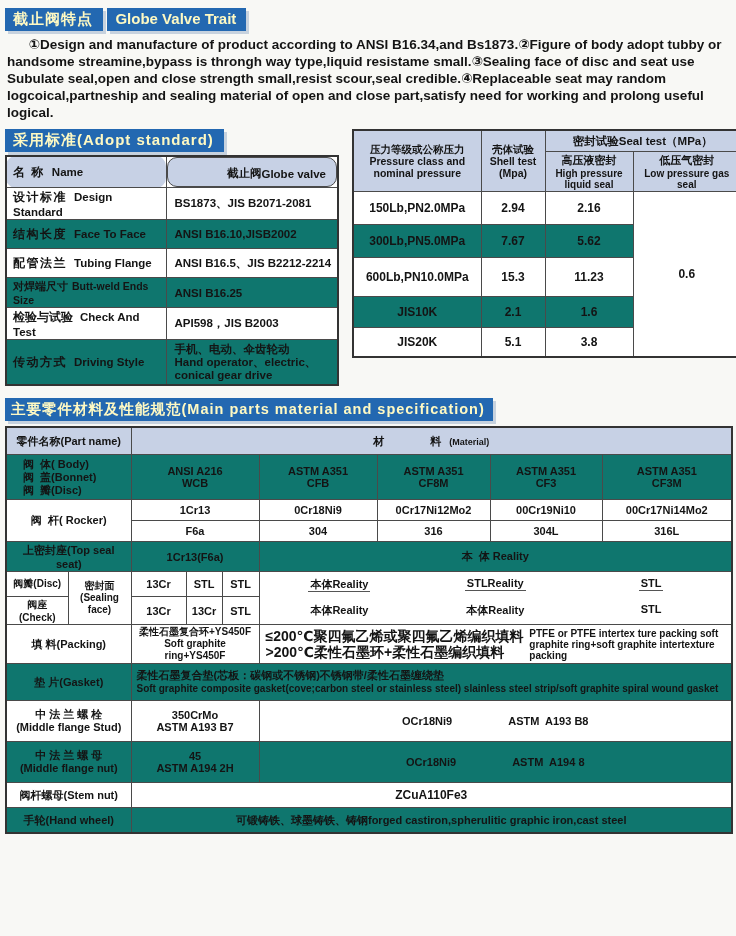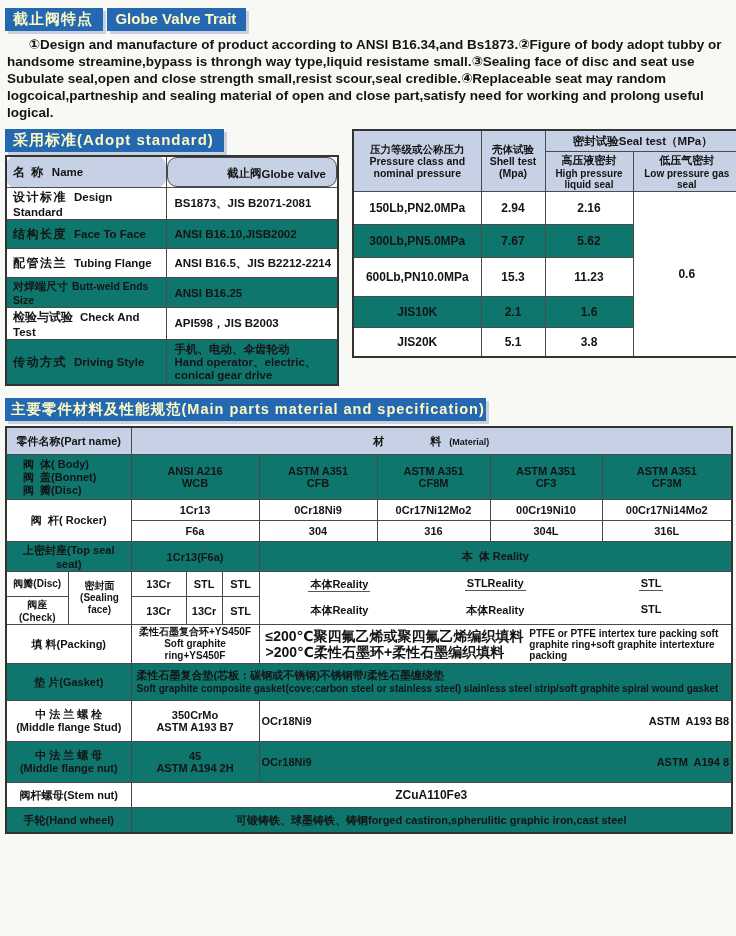--- a/index.html
+++ b/index.html
@@ -9,21 +9,21 @@
     font-weight:bold; -webkit-font-smoothing:antialiased;
   }
   .page{padding:8px 5px 0 5px;}
   
   .chip{
     display:inline-block;background:#2368b1;color:#fef9c3;font-weight:bold;
     padding:2px 10px 3px 8px;font-size:15px;letter-spacing:1px;line-height:18px;
     box-shadow:3px 3px 0 rgba(140,165,195,.45);
   }
   .chip.en{letter-spacing:0;}
-  .band{font-size:14.5px;padding:2px 1px 3px 6px;text-align:right;}
+  .band{font-size:14.5px;padding:2px 8px 3px 6px;text-align:right;}
   .para-zh{
     font-size:13.5px;line-height:21px;margin:7px 2px 6px 2px;text-indent:2em;
     letter-spacing:.3px;
   }
   .para-en{font-size:13.5px;line-height:17px;margin:5px 2px 8px 2px;text-indent:1.6em;}
   
   table{border-collapse:collapse;table-layout:fixed;}
   td{border:1px solid #4a4a4a;text-align:center;vertical-align:middle;
      font-size:11px;font-weight:bold;padding:1px 2px;overflow:hidden;}
   .adopt-tbl,.test-tbl,.main-tbl{border:2px solid #333;background:#fff;}
@@ -57,21 +57,21 @@
   .lbl-left{text-align:left;padding-left:16px;line-height:13px;}
   .tri{display:flex;width:100%;}
   .tri > span{flex:1 1 33%;text-align:center;}
   .tri > span.ul > i{font-style:normal;border-bottom:1px solid #555;padding:0 2px 1px 2px;}
   td.bb0{border-bottom:none;} td.bt0{border-top:none;}
   .pack{display:flex;align-items:center;text-align:left;}
   .pack .zh{flex:0 0 56%;font-size:14px;line-height:16px;padding-left:4px;}
   .pack .enp{flex:1;font-size:10px;line-height:11px;padding:0 2px;}
   .gask{text-align:left;padding-left:5px;line-height:13px;}
   .gask .l2{font-size:10px;}
-  .duo{display:flex;justify-content:space-between;gap:56px;font-size:11px;}
+  .duo{display:flex;justify-content:center;gap:56px;font-size:11px;}
   .nmh{display:flex;justify-content:flex-end;align-items:center;padding:3px 10px 0 6px;}
 </style>
 </head>
 <body>
 
 <div class="page">
 
   
   <div class="chip">截止阀特点</div>
 

